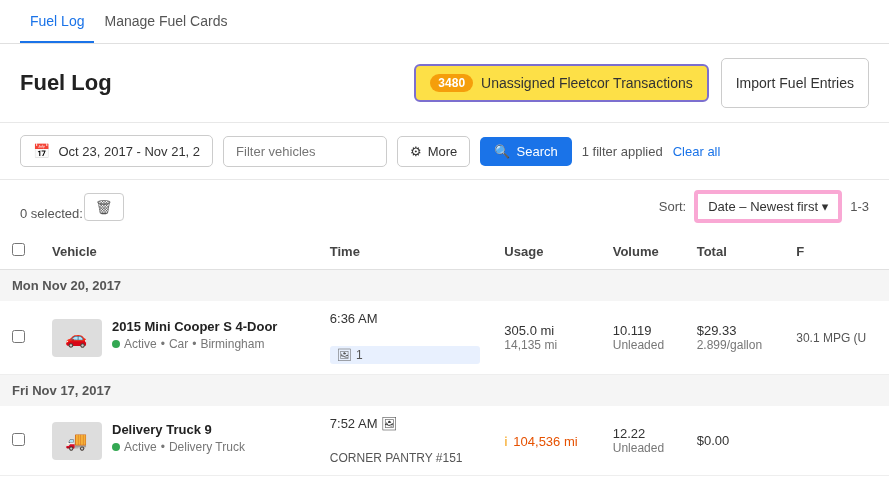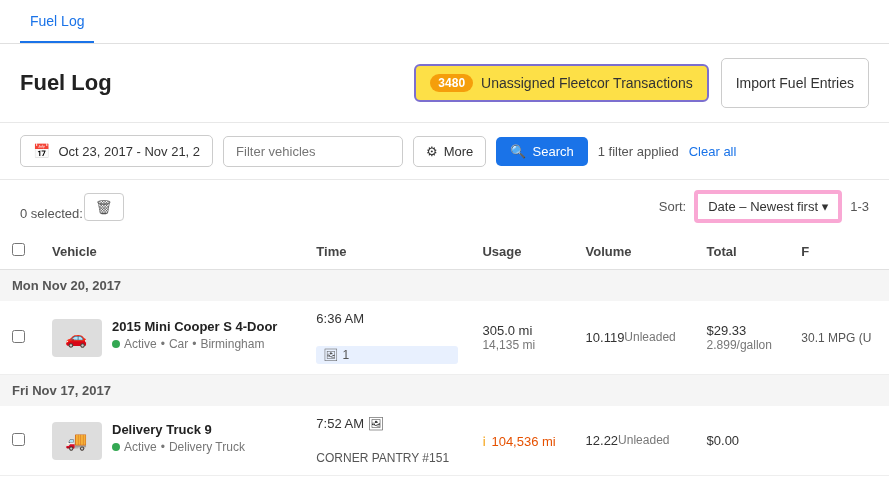--- a/index.html
+++ b/index.html
@@ -16,21 +16,21 @@
     .header-right { display: flex; align-items: center; gap: 12px; }
     .unassigned-btn { display: flex; align-items: center; gap: 8px; border: 2px solid #7c6fcf; border-radius: 6px; padding: 8px 14px; cursor: pointer; background: #fde047; }
     .unassigned-badge { background: #f59e0b; color: #fff; border-radius: 10px; padding: 2px 8px; font-size: 12px; font-weight: 700; }
     .unassigned-text { font-size: 14px; color: #333; }
     .import-btn { border: 1px solid #ccc; border-radius: 5px; padding: 16px 14px; cursor: pointer; background: #fff; font-size: 14px; color: #333; }
 
     
     .filters-bar { display: flex; align-items: center; gap: 10px; padding: 12px 20px; border-bottom: 1px solid #e8e8e8; }
     .date-picker-btn { display: flex; align-items: center; gap: 8px; border: 1px solid #ccc; border-radius: 5px; padding: 7px 12px; cursor: pointer; background: #fff; font-size: 13px; color: #333; }
     .date-icon { font-size: 14px; color: #555; }
-    .vehicle-filter { border: 1px solid #ccc; border-radius: 5px; padding: 7px 12px; font-size: 13px; color: #aaa; width: 180px; outline: none; cursor: pointer; background: #fff; }
+    .vehicle-filter { border: 1px solid #ccc; border-radius: 5px; padding: 7px 12px; font-size: 13px; color: #aaa; width: 164px; outline: none; cursor: pointer; background: #fff; }
     .more-btn { display: flex; align-items: center; gap: 6px; border: 1px solid #ccc; border-radius: 5px; padding: 7px 12px; cursor: pointer; background: #fff; font-size: 13px; color: #333; }
     .search-btn { display: flex; align-items: center; gap: 6px; border: none; border-radius: 5px; padding: 7px 14px; cursor: pointer; background: #1a73e8; font-size: 13px; color: #fff; font-weight: 500; }
     .filter-applied { font-size: 13px; color: #555; }
     .clear-all-btn { font-size: 13px; color: #1a73e8; cursor: pointer; background: none; border: none; }
 
     
     .toolbar-row { display: flex; align-items: center; justify-content: space-between; padding: 10px 20px; }
     .toolbar-left { display: flex; align-items: flex-end; gap: 1px; }
     .selected-count { font-size: 13px; color: #555; }
     .delete-btn { border: 1px solid #ccc; border-radius: 4px; padding: 5px 10px; cursor: pointer; background: #fff; color: #555; font-size: 14px; }
@@ -62,21 +62,21 @@
     .time-value { font-size: 13px; color: #333; }
     .receipt-badge { display: inline-flex; align-items: center; gap: 4px; background: #e8f0fe; border-radius: 3px; padding: 2px 7px; font-size: 12px; color: #555; cursor: pointer; }
 
     
     .usage-cell { display: flex; flex-direction: column; }
     .usage-primary { font-size: 13px; color: #333; }
     .usage-secondary { font-size: 12px; color: #777; }
     .usage-warning { color: #e65100; font-size: 13px; }
 
     
-    .volume-cell { display: flex; flex-direction: row; }
+    .volume-cell { display: flex; flex-direction: column; }
     .volume-value { font-size: 13px; color: #333; }
     .volume-label { font-size: 12px; color: #777; }
 
     
     .total-cell { display: flex; flex-direction: column; }
     .total-value { font-size: 13px; color: #333; }
 
     
     .economy-cell { font-size: 12px; color: #555; }
 
@@ -86,20 +86,21 @@
     .checkbox-cell { width: 40px; }
     input[type="checkbox"] { cursor: pointer; }
 
     .info-icon { color: #f59e0b; font-size: 13px; margin-right: 2px; }
   </style>
 </head>
 <body>
 
 <div class="top-nav">
   <span class="top-nav-item active">Fuel Log</span>
+  <span class="top-nav-item">Manage Fuel Cards</span>
 </div>
 
 <div class="header">
   <h1 class="page-title">Fuel Log</h1>
   <div class="header-right">
     <button class="unassigned-btn">
       <span class="unassigned-badge">3480</span>
       <span class="unassigned-text">Unassigned Fleetcor Transactions</span>
     </button>
     <button class="import-btn">Import Fuel Entries</button>

